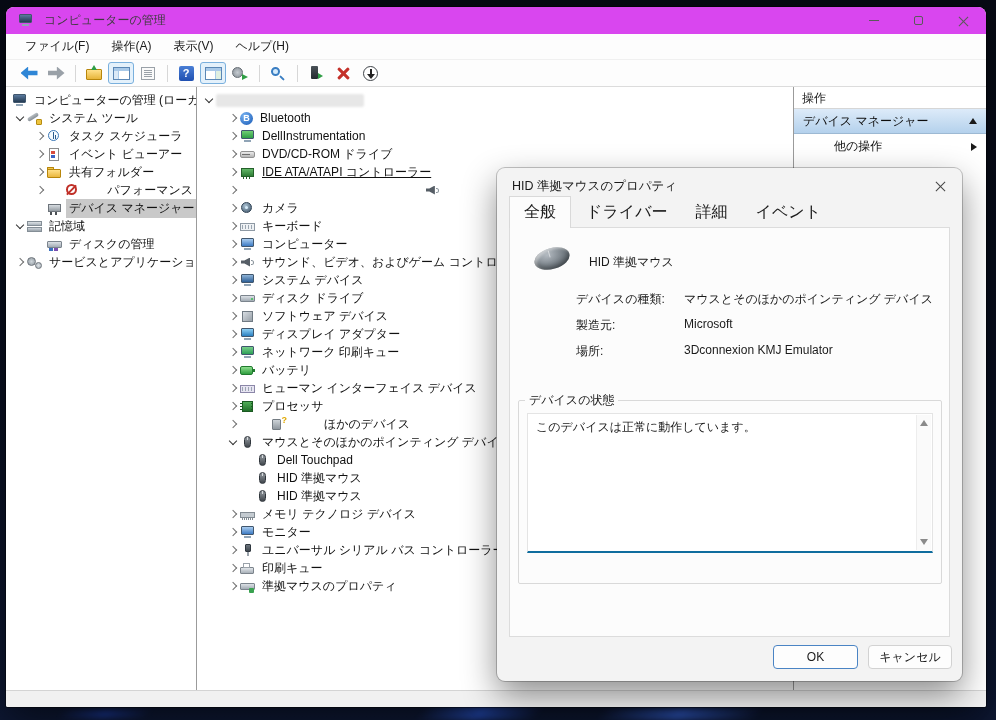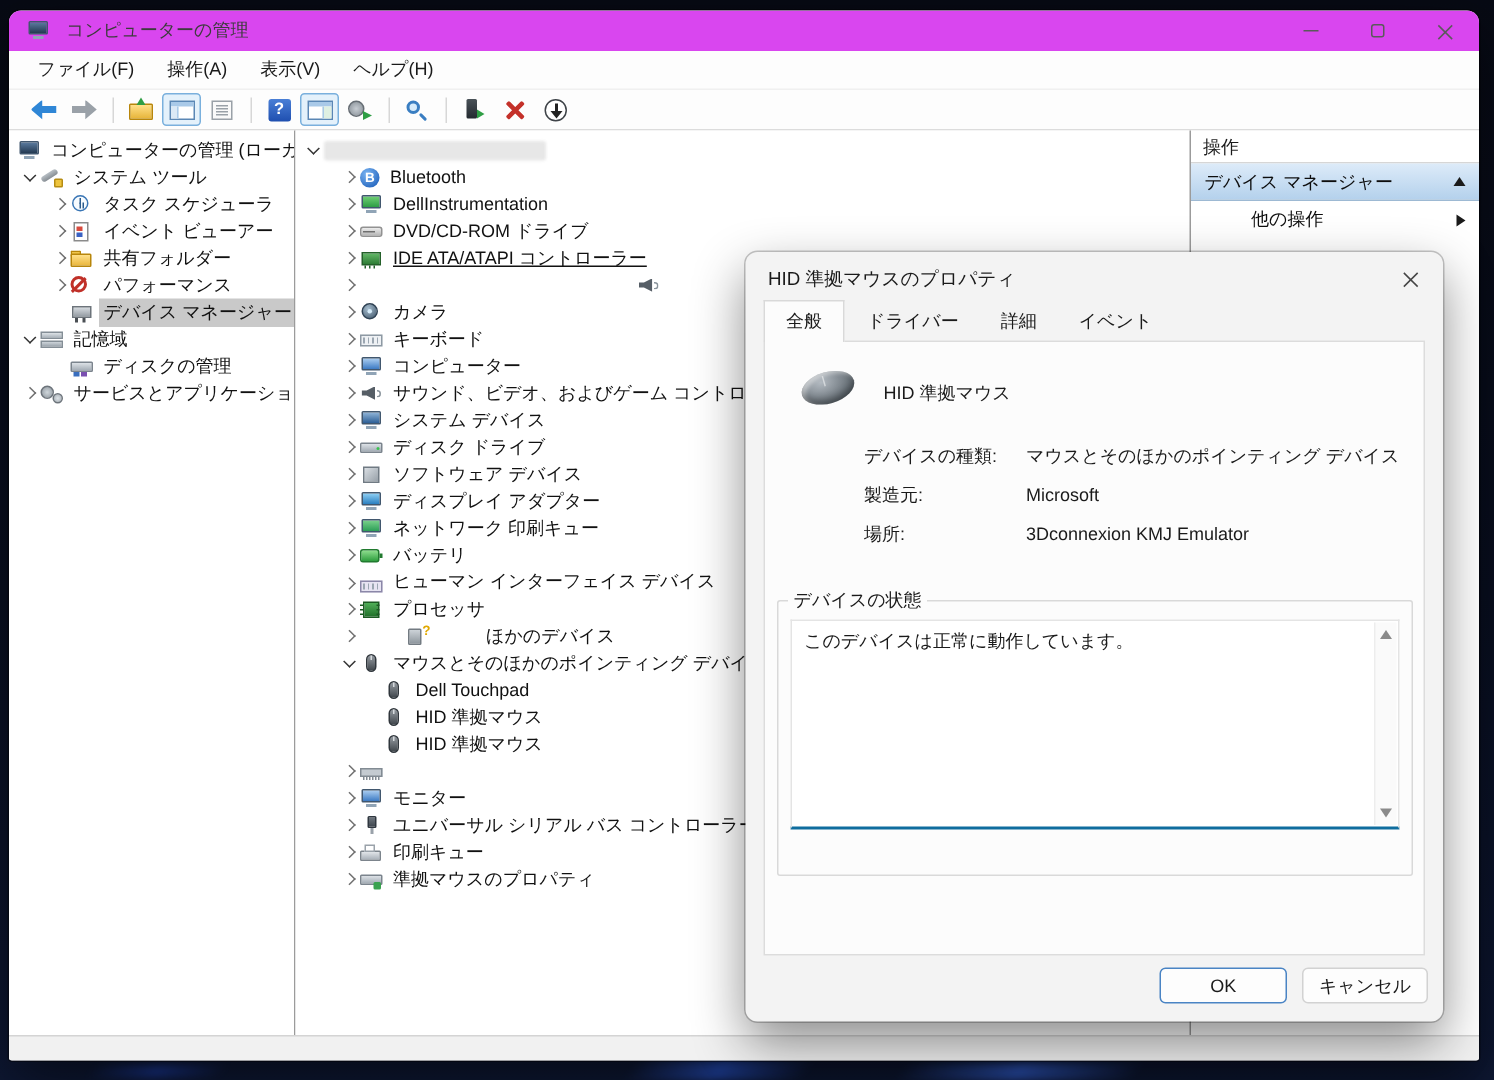--- a/index.html
+++ b/index.html
@@ -142,28 +142,28 @@
   .tri-up{margin-left:auto;width:0;height:0;border-left:4px solid transparent;border-right:4px solid transparent;border-bottom:6px solid #1a1a1a}
   .ap-more{height:25px;display:flex;align-items:center;padding:0 9px 0 40px;font-size:12px;color:#0d0d0d}
   .tri-right{margin-left:auto;width:0;height:0;border-top:4px solid transparent;border-bottom:4px solid transparent;border-left:6px solid #1a1a1a}
 
   
   .dialog{position:absolute;left:497px;top:168px;width:465px;height:513px;background:#f3f3f3;border-radius:8px;box-shadow:0 0 0 1px rgba(0,0,0,.22),0 14px 34px rgba(0,0,0,.45);z-index:10}
   .dlg-title{position:absolute;left:15px;top:10px;font-size:12.5px;color:#1a1a1a}
   .dlg-close{position:absolute;right:14px;top:9px;width:16px;height:16px;display:flex;align-items:center;justify-content:center}
   .dlg-close .g-x::before,.dlg-close .g-x::after{background:#444}
   .dlg-tabs{position:absolute;left:12px;top:36px;right:12px;display:flex;align-items:flex-end;height:23px}
-  .tab{padding:4px 12px;font-size:12px;color:#1a1a1a;margin-right:2px;border:1px solid transparent;border-bottom:none}
+  .tab{padding:4px 12px;font-size:16px;color:#1a1a1a;margin-right:2px;border:1px solid transparent;border-bottom:none}
   .tab.active{background:#fcfcfc;border-color:#d9d9d9;position:relative;top:1px;padding:5px 14px;z-index:2}
   .dlg-page{position:absolute;left:12px;top:59px;width:441px;height:410px;background:#fcfcfc;border:1px solid #dcdcdc}
   .mouse-big{position:absolute;left:24px;top:20px;width:36px;height:21px;border-radius:50%;transform:rotate(-16deg);background:radial-gradient(ellipse at 40% 28%,#b3bac1,#5d666d 75%);box-shadow:inset 0 -3px 5px rgba(0,0,0,.3),inset 2px 2px 3px rgba(255,255,255,.55)}
   .mouse-big::after{content:"";position:absolute;left:16px;top:2px;width:1px;height:7px;background:rgba(255,255,255,.5)}
   .dev-name{position:absolute;left:79px;top:26px;font-size:12px;color:#1a1a1a}
   .dlg-fields{position:absolute;left:66px;top:63px;right:16px}
-  .frow{display:flex;height:26px;align-items:center;font-size:12px;color:#1a1a1a}
+  .frow{display:flex;height:26px;font-size:12px;color:#1a1a1a}
   .flabel{width:108px;flex:none}
   .grpbox{position:absolute;left:8px;top:164px;width:424px;height:192px;border:1px solid #d9d9d9;border-radius:2px}
   .grpbox legend{font-size:12px;color:#1a1a1a;margin-left:6px;padding:0 4px}
   .statusbox{position:absolute;left:8px;right:8px;top:4px;height:140px;background:#fff;border:1px solid #e4e4e4;border-bottom:2px solid #0f6d9e}
   .statustext{position:absolute;left:8px;top:5px;right:22px;font-size:12px;color:#1a1a1a}
   .sbar{position:absolute;top:1px;bottom:1px;right:1px;width:15px;background:#fafafa;border-left:1px solid #ededed}
   .sb-up,.sb-down{position:absolute;left:3px;width:0;height:0;border-left:4px solid transparent;border-right:4px solid transparent}
   .sb-up{top:5px;border-bottom:6px solid #8a8a8a}
   .sb-down{bottom:5px;border-top:6px solid #8a8a8a}
   .btn{position:absolute;height:24px;border-radius:4px;background:#fdfdfd;font-size:12px;color:#1a1a1a;display:flex;align-items:center;justify-content:center}
@@ -261,21 +261,21 @@
         <div class="trow" style="padding-left: 26px;">
           <span class="chev"></span>
           <span class="ic ic-event-viewer"></span>
           <span class="tlabel">イベント ビューアー</span>
         </div>
         <div class="trow" style="padding-left: 26px;">
           <span class="chev"></span>
           <span class="ic ic-shared-folders"></span>
           <span class="tlabel">共有フォルダー</span>
         </div>
-        <div class="trow" style="padding-left: 26px;">
+        <div class="trow" style="padding-left: 26px; justify-content: space-between;">
           <span class="chev"></span>
           <span class="ic ic-performance"></span>
           <span class="tlabel">パフォーマンス</span>
         </div>
         <div class="trow" style="padding-left: 26px;">
           <span class="chsp"></span>
           <span class="ic ic-device-manager"></span>
           <span class="tlabel selected">デバイス マネージャー</span>
         </div>
         <div class="trow" style="padding-left: 6px;">
@@ -367,21 +367,21 @@
         <div class="trow" style="padding-left: 28px;">
           <span class="chev"></span>
           <span class="ic ic-network-adapter"></span>
           <span class="tlabel">ネットワーク 印刷キュー</span>
         </div>
         <div class="trow" style="padding-left: 28px;">
           <span class="chev"></span>
           <span class="ic ic-battery"></span>
           <span class="tlabel">バッテリ</span>
         </div>
-        <div class="trow" style="padding-left: 28px; align-items: flex-end;">
+        <div class="trow" style="padding-left: 28px;">
           <span class="chev"></span>
           <span class="ic ic-hid"></span>
           <span class="tlabel">ヒューマン インターフェイス デバイス</span>
         </div>
         <div class="trow" style="padding-left: 28px;">
           <span class="chev"></span>
           <span class="ic ic-processor"></span>
           <span class="tlabel">プロセッサ</span>
         </div>
         <div class="trow" style="padding-left: 28px; gap: 31px;">
@@ -402,20 +402,21 @@
           <span class="ic ic-mouse"></span>
           <span class="tlabel">HID 準拠マウス</span>
         </div>
         <div class="trow" style="padding-left: 58px;">
           <span class="ic ic-mouse"></span>
           <span class="tlabel">HID 準拠マウス</span>
         </div>
         <div class="trow" style="padding-left: 28px;">
           <span class="chev"></span>
           <span class="ic ic-memory"></span>
+          <span class="tlabel">メモリ テクノロジ デバイス</span>
         </div>
         <div class="trow" style="padding-left: 28px;">
           <span class="chev"></span>
           <span class="ic ic-monitor"></span>
           <span class="tlabel">モニター</span>
         </div>
         <div class="trow" style="padding-left: 28px;">
           <span class="chev"></span>
           <span class="ic ic-usb"></span>
           <span class="tlabel">ユニバーサル シリアル バス コントローラー</span>

